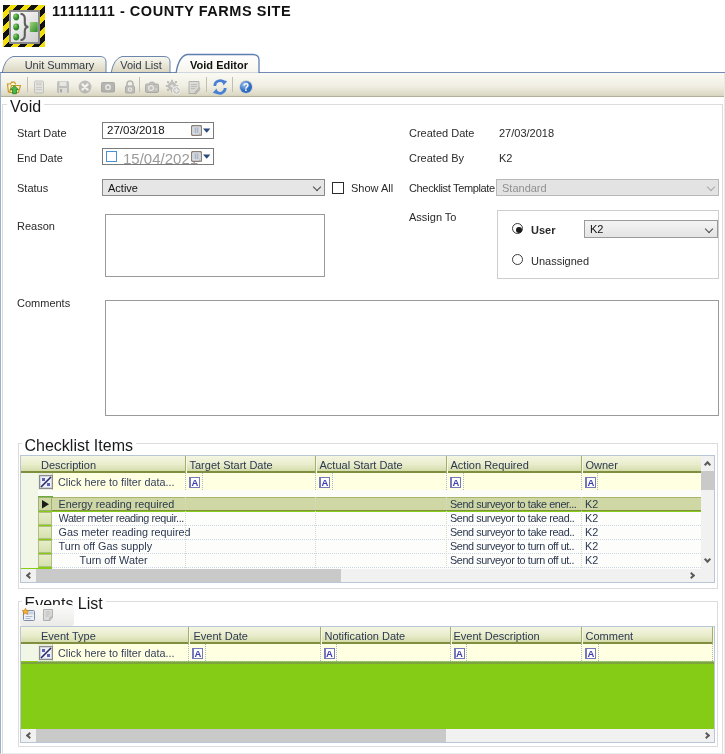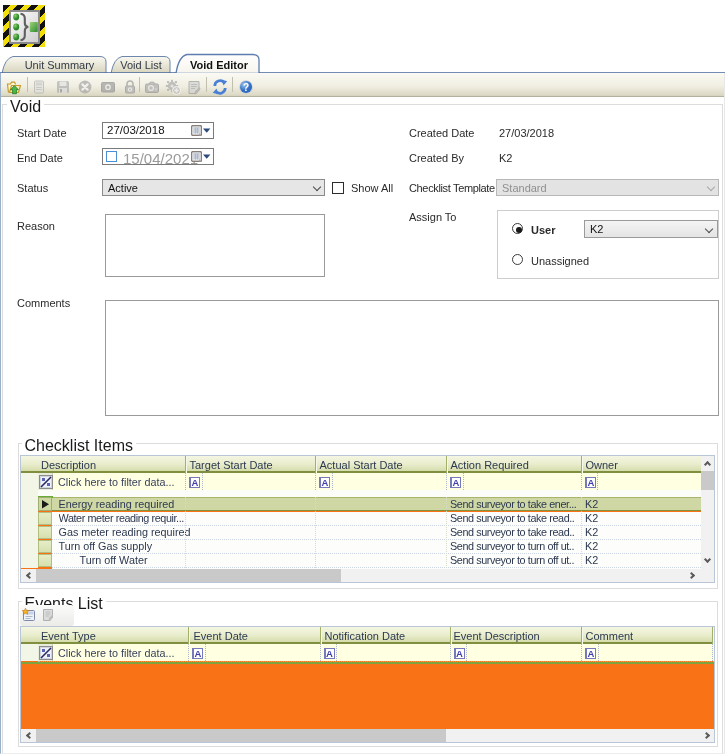--- a/index.html
+++ b/index.html
@@ -14,21 +14,21 @@
 
 #toolbar { position:absolute; left:1px; top:73px; width:723px; height:24px; background:linear-gradient(#fafaf4, #f1efe3 55%, #dedbc8 92%, #d5d2bd); border-bottom:1px solid #b3b09e; }
 .tsep { position:absolute; top:4px; width:1px; height:15px; background:#c2bfae; }
 .ticon { position:absolute; top:6px; width:16px; height:16px; }
 
 .tbox { position:absolute; background:#fff; border:1px solid #7a7a7a; }
 .combo { position:absolute; background:#e6e6e6; border:1px solid #8a8a8a; }
 .combo .ctext { position:absolute; left:5px; top:2px; font-size:11px; }
 .chev { position:absolute; width:6px; height:6px; border-right:1px solid #4a4a4a; border-bottom:1px solid #4a4a4a; transform:rotate(45deg); }
 
-.gridbox { position:absolute; border:1px solid #b9c6d8; background:#f97316; overflow:hidden; }
+.gridbox { position:absolute; border:1px solid #b9c6d8; background:#84cc16; overflow:hidden; }
 .ghead { position:absolute; left:0; top:0; right:0; height:17px; background:linear-gradient(#f4f6e2, #e9edcc 55%, #d5dcab); border-bottom:2px solid #7f8f3f; }
 .ghcell { position:absolute; top:3px; font-size:11px; color:#2c3850; white-space:nowrap; }
 .ghsep { position:absolute; top:0; width:1px; height:17px; background:#a3b06a; box-shadow:1px 0 0 #f6f8ea; }
 .frow { position:absolute; background:#ffffe1; }
 .ficon { position:absolute; width:14px; height:14px; }
 .aicon { position:absolute; width:11px; height:11.5px; background:#fff; border:1px solid #7878bc; border-left-width:2px; color:#3d3dae; font-size:9.5px; font-weight:bold; text-align:center; line-height:10px; }
 .dotv { position:absolute; width:0; border-left:1px dotted #a9b6cf; }
 .doth { position:absolute; height:0; border-top:1px dotted #a9b6cf; }
 .rowtxt { position:absolute; font-size:10.8px; color:#2c3850; white-space:nowrap; }
 .clip { overflow:hidden; letter-spacing:-0.4px; }
@@ -56,20 +56,21 @@
           </linearGradient>
         </defs>
 <ellipse cx="5.2" cy="5" rx="3" ry="3.4" fill="url(#gg)"></ellipse>
 <ellipse cx="5.2" cy="15" rx="3" ry="3.4" fill="url(#gg)"></ellipse>
 <ellipse cx="5.2" cy="25" rx="3" ry="3.4" fill="url(#gg)"></ellipse>
 <path d="M 9.5 1.8 C 12.8 2.2 13.8 3.5 13.8 6.5 L 13.8 11 C 13.8 13.5 14.8 14.7 17.3 15 C 14.8 15.3 13.8 16.5 13.8 19 L 13.8 23.5 C 13.8 26.5 12.8 27.8 9.5 28.2" fill="none" stroke="#5f5f5f" stroke-width="2.1"></path>
 <rect x="18.8" y="10" width="8" height="10" rx="0.8" fill="url(#gsq)"></rect>
 </svg>
 </div>
 
+<div class="abs" style="left:52px;top:2.5px;font-size:14.5px;font-weight:bold;color:#111;letter-spacing:0.55px;">11111111 - COUNTY FARMS SITE</div>
 
 <svg class="abs" style="left:0;top:53px;" width="725" height="21" viewBox="0 0 725 21">
 <defs>
 <linearGradient id="tabg" x1="0" y1="0" x2="0" y2="1">
           <stop offset="0%" stop-color="#faf9f1"></stop>
           <stop offset="100%" stop-color="#d7d3bc"></stop>
         </linearGradient>
 <linearGradient id="tabga" x1="0" y1="0" x2="0" y2="1">
           <stop offset="0%" stop-color="#ffffff"></stop>
           <stop offset="100%" stop-color="#f6f4ec"></stop>

